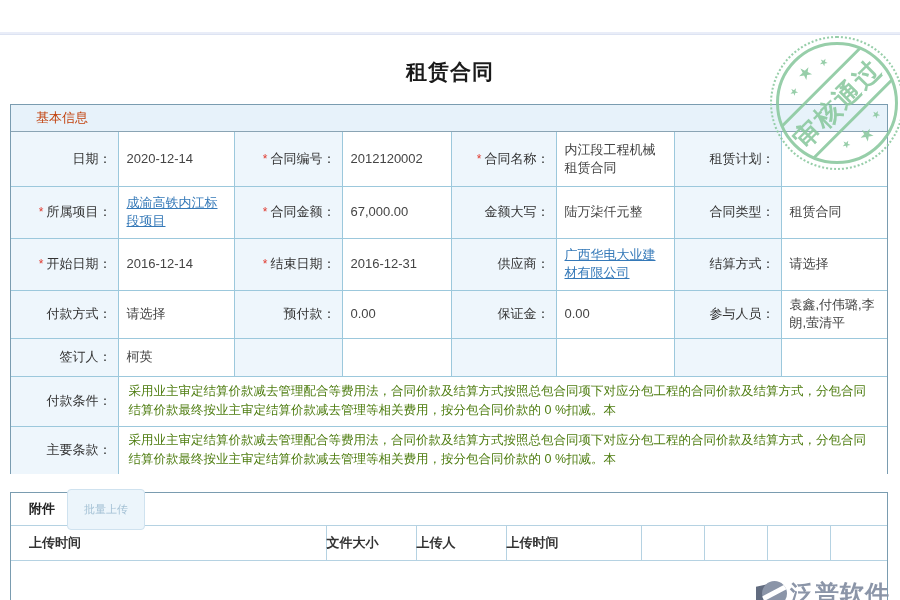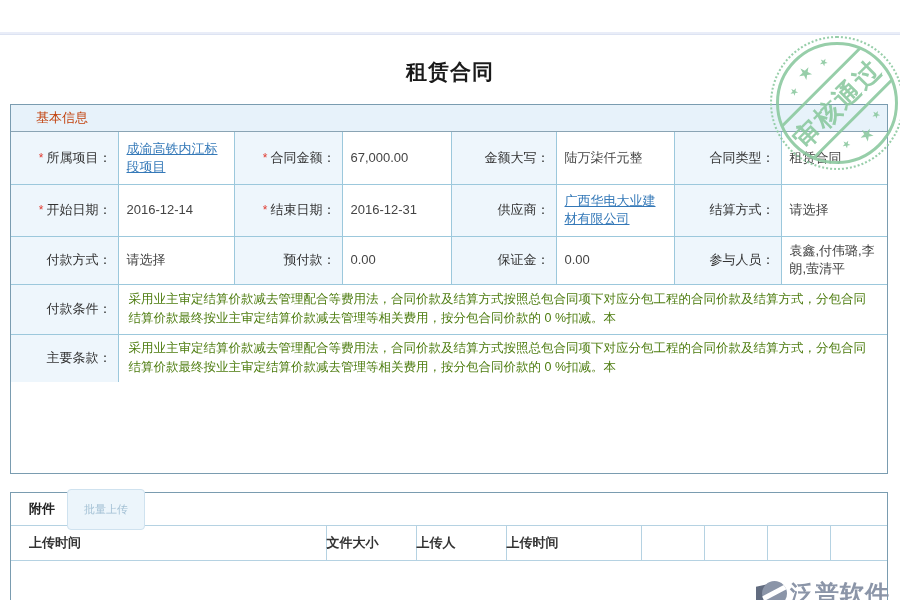--- a/index.html
+++ b/index.html
@@ -85,20 +85,30 @@
         <col style="width:107px">
           <col style="width:116px">
           <col style="width:108px">
           <col style="width:109px">
         <col style="width:105px">
           <col style="width:118px">
           <col style="width:107px">
           <col>
       </colgroup>
       <tbody>
+          <tr style="height:54px">
+        <td class="lbl"><span class="req"></span><span>日期：</span></td>
+        <td class="val">2020-12-14</td>
+        <td class="lbl"><span class="req">*</span><span>合同编号：</span></td>
+        <td class="val">2012120002</td>
+        <td class="lbl"><span class="req">*</span><span>合同名称：</span></td>
+        <td class="val">内江段工程机械租赁合同</td>
+        <td class="lbl"><span class="req"></span><span>租赁计划：</span></td>
+        <td class="val"></td>
+      </tr>
       <tr style="height:52px">
         <td class="lbl"><span class="req">*</span><span>所属项目：</span></td>
         <td class="val"><span class="cell-link">成渝高铁内江标段项目</span></td>
         <td class="lbl"><span class="req">*</span><span>合同金额：</span></td>
         <td class="val">67,000.00</td>
         <td class="lbl"><span class="req"></span><span>金额大写：</span></td>
         <td class="val">陆万柒仟元整</td>
         <td class="lbl"><span class="req"></span><span>合同类型：</span></td>
         <td class="val">租赁合同</td>
       </tr>
@@ -114,20 +124,30 @@
       </tr>
       <tr style="height:48px">
         <td class="lbl"><span class="req"></span><span>付款方式：</span></td>
         <td class="val">请选择</td>
         <td class="lbl"><span class="req"></span><span>预付款：</span></td>
         <td class="val">0.00</td>
         <td class="lbl"><span class="req"></span><span>保证金：</span></td>
         <td class="val">0.00</td>
         <td class="lbl"><span class="req"></span><span>参与人员：</span></td>
         <td class="val">袁鑫,付伟璐,李朗,萤清平</td>
+      </tr>
+      <tr style="height:38px">
+        <td class="lbl"><span class="req"></span><span>签订人：</span></td>
+        <td class="val">柯英</td>
+        <td class="lbl"></td>
+        <td class="val"></td>
+        <td class="lbl"></td>
+        <td class="val"></td>
+        <td class="lbl"></td>
+        <td class="val"></td>
       </tr>
       <tr style="height:50px">
         <td class="lbl">付款条件：</td>
         <td class="val long" colspan="7">采用业主审定结算价款减去管理配合等费用法，合同价款及结算方式按照总包合同项下对应分包工程的合同价款及结算方式，分包合同结算价款最终按业主审定结算价款减去管理等相关费用，按分包合同价款的 0 %扣减。本</td>
       </tr>
       <tr style="height:48px">
         <td class="lbl">主要条款：</td>
         <td class="val long" colspan="7">采用业主审定结算价款减去管理配合等费用法，合同价款及结算方式按照总包合同项下对应分包工程的合同价款及结算方式，分包合同结算价款最终按业主审定结算价款减去管理等相关费用，按分包合同价款的 0 %扣减。本</td>
       </tr>
     </tbody>

